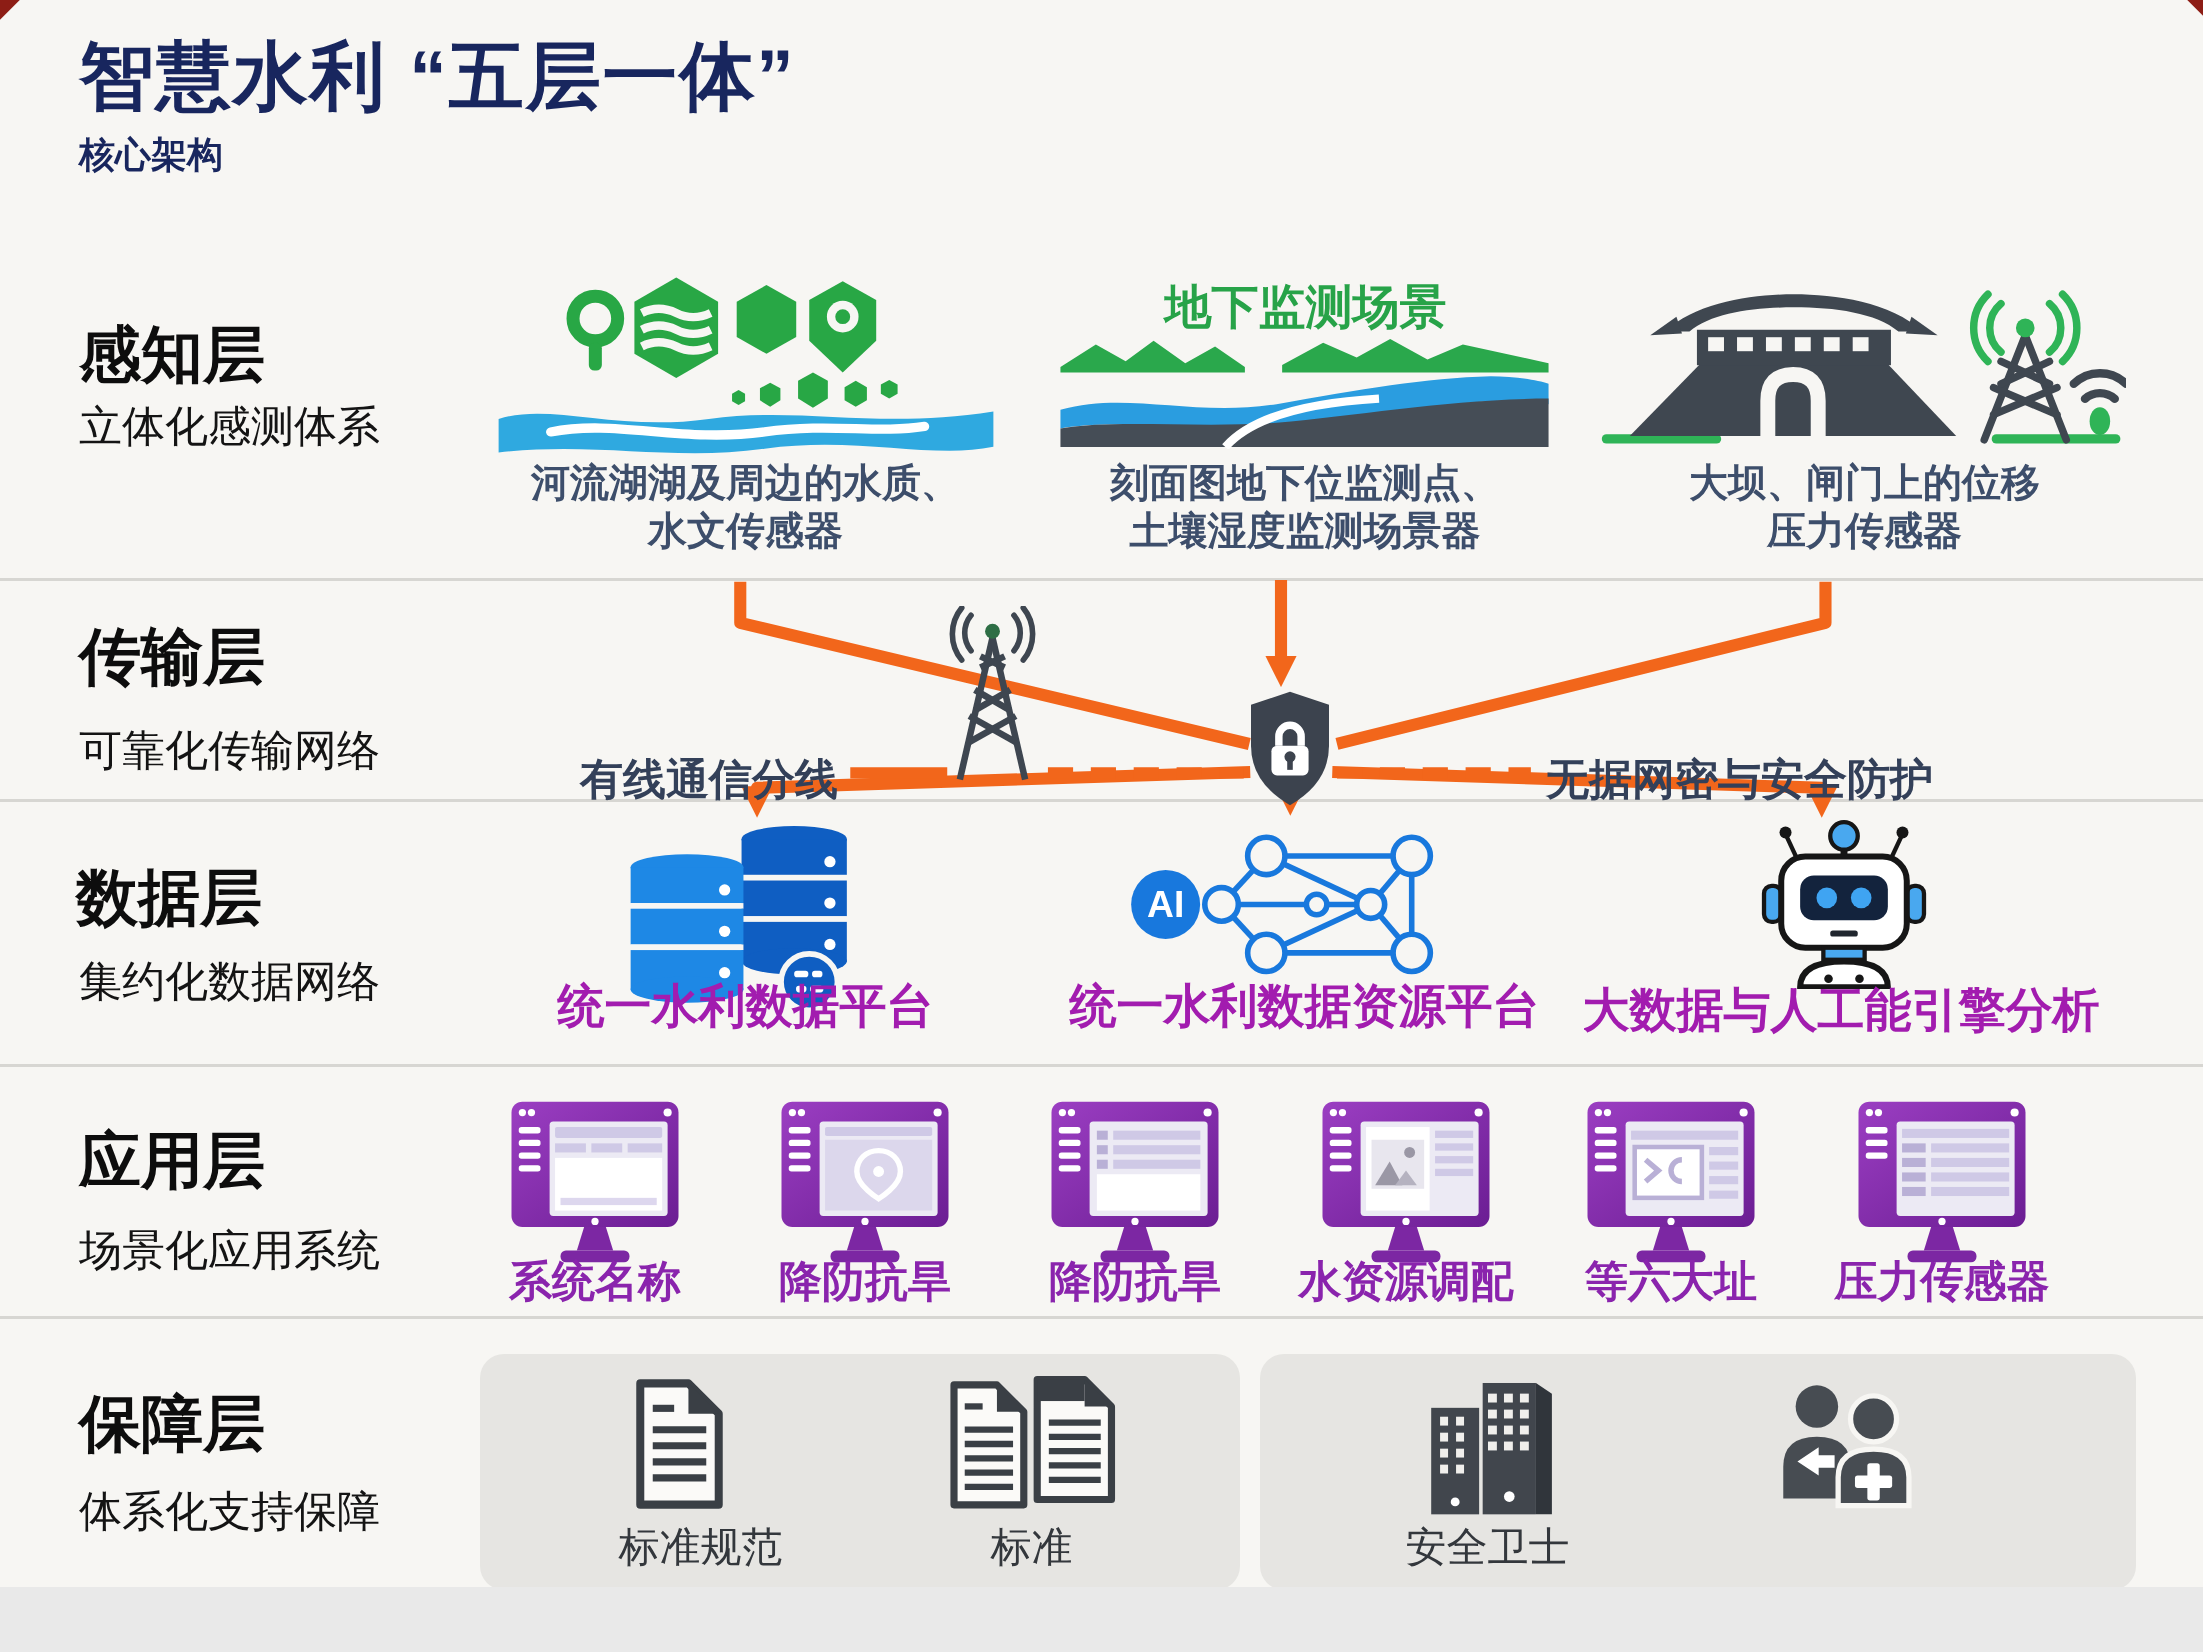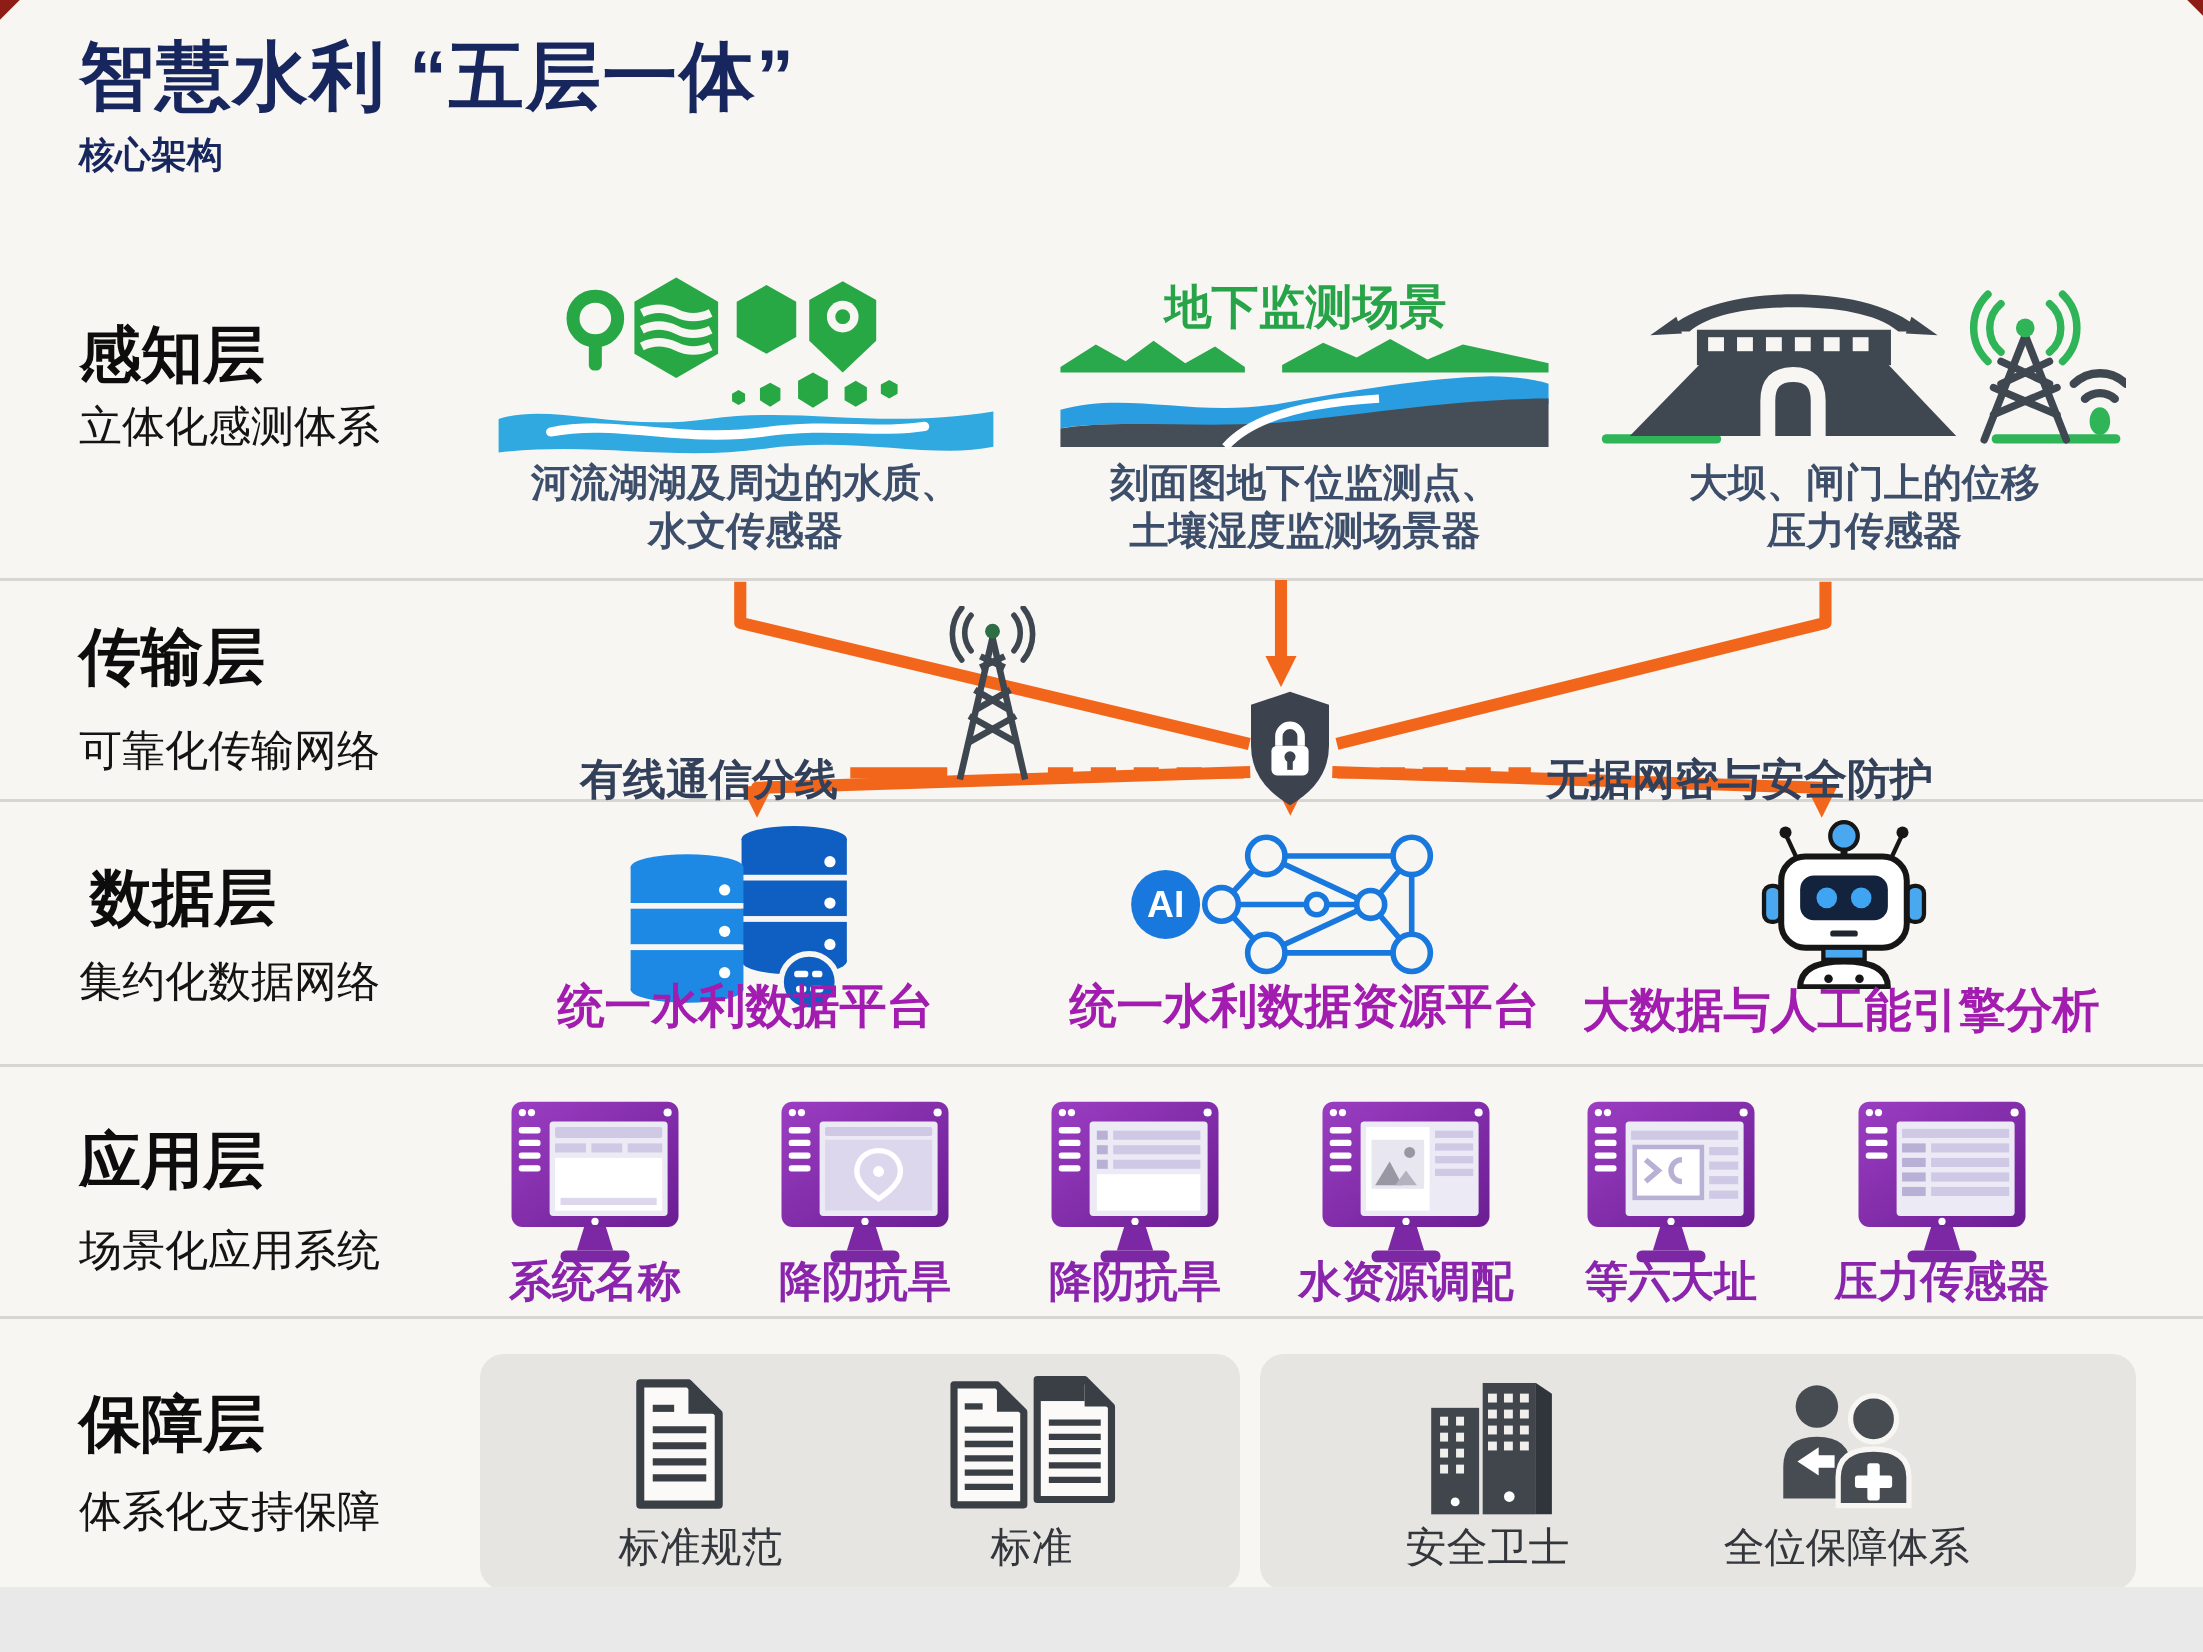--- a/index.html
+++ b/index.html
@@ -61,21 +61,21 @@
     </g>
   </svg>
 
   <div class="abs z2 title-main" style="left:79px;top:37px;">智慧水利 “五层一体”</div>
   <div class="abs z2 title-sub" style="left:79px;top:131px;">核心架构</div>
 
   <div class="abs z2 layer-name" style="left:79px;top:324px;">感知层</div>
   <div class="abs z2 layer-sub" style="left:79px;top:405px;">立体化感测体系</div>
   <div class="abs z2 layer-name" style="left:79px;top:626px;">传输层</div>
   <div class="abs z2 layer-sub" style="left:79px;top:729px;">可靠化传输网络</div>
-  <div class="abs z2 layer-name" style="left:90px;top:867px;">数据层</div>
+  <div class="abs z2 layer-name" style="left:76px;top:867px;">数据层</div>
   <div class="abs z2 layer-sub" style="left:79px;top:960px;">集约化数据网络</div>
   <div class="abs z2 layer-name" style="left:79px;top:1130px;">应用层</div>
   <div class="abs z2 layer-sub" style="left:79px;top:1229px;">场景化应用系统</div>
   <div class="abs z2 layer-name" style="left:79px;top:1393px;">保障层</div>
   <div class="abs z2 layer-sub" style="left:79px;top:1490px;">体系化支持保障</div>
 
   <figure class="abs z2" style="left:485px;top:272px;">
     <svg width="522" height="186" viewBox="0 0 560 200">
       <g fill="#28a745">
         <circle cx="118" cy="50" r="24" fill="none" stroke="#28a745" stroke-width="14"></circle>
@@ -536,16 +536,15 @@
       <circle cx="120" cy="44" r="26" fill="#474c52" stroke="#f7f6f3" stroke-width="6"></circle>
       <path d="M80,142 L80,110 Q80,78 120,78 Q160,78 160,110 L160,142 Z" fill="#474c52" stroke="#f7f6f3" stroke-width="6"></path>
       <rect x="113" y="94" width="14" height="42" rx="3" fill="#ffffff"></rect>
       <rect x="99" y="108" width="42" height="14" rx="3" fill="#ffffff"></rect>
     </svg>
   </figure>
 
   <div class="abs z2 s-caption" style="left:514px;top:1520px;width:373px;">标准规范</div>
   <div class="abs z2 s-caption" style="left:845px;top:1520px;width:373px;">标准</div>
   <div class="abs z2 s-caption" style="left:1301px;top:1520px;width:373px;">安全卫士</div>
-  <div class="abs z2 s-caption" style="left:1660px;top:1520px;width:373px;">全位保障体系</div>
 
 </div>
 
 
 </body></html>

